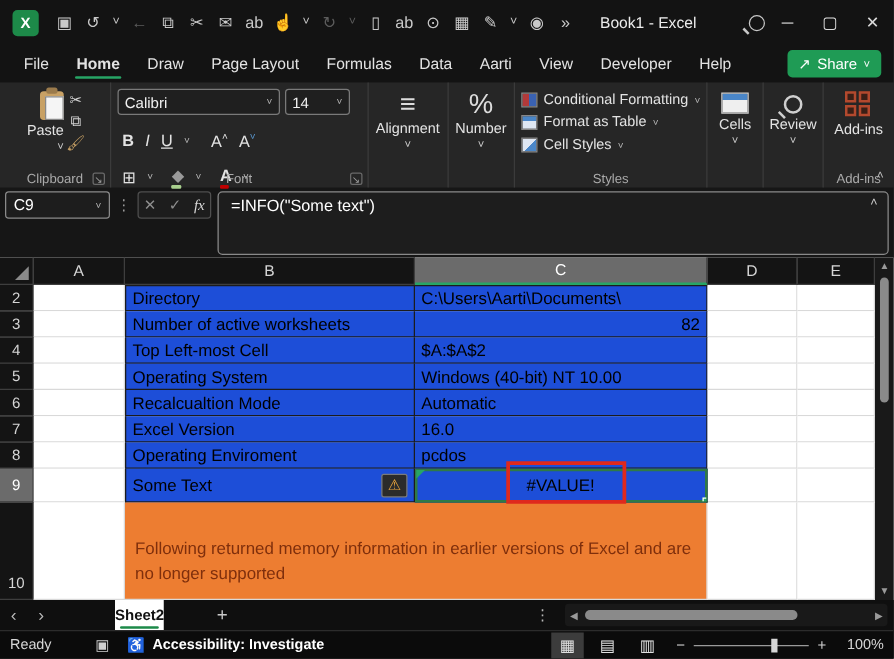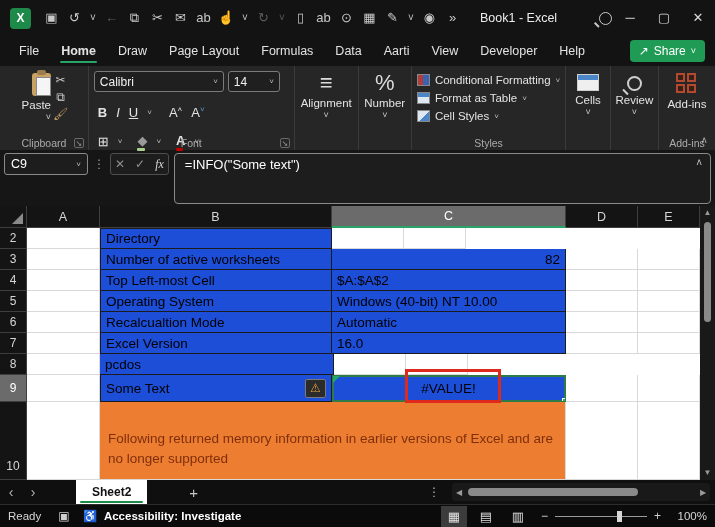--- a/index.html
+++ b/index.html
@@ -109,34 +109,34 @@
   .rowhead.tall{align-items:flex-end;padding-bottom:6px}
   .noteblock{width:466px;background:#ed7d31;border-right:1px solid #d9d9d9;border-bottom:1px solid #d9d9d9;
              padding:27px 6px 0 8px;font-size:13.5px;font-weight:500;color:#7f2f0c;line-height:20px;flex:none}
   .vscroll{position:absolute;top:0;right:0;width:15px;height:274px;background:#191919;display:flex;flex-direction:column;align-items:center}
   .vscroll .arr{color:#9a9a9a;font-size:8px;height:14px;line-height:14px}
   .vthumb{width:7px;height:100px;background:#8a8a8a;border-radius:4px;margin-top:2px}
 
   
   .sheetbar{height:24px;background:#0f0f0f;display:flex;align-items:center;position:relative}
   .navarr{width:22px;text-align:center;color:#b8b8b8;font-size:14px}
-  .stab{margin-left:32px;background:#fff;color:#111;height:24px;display:flex;align-items:center;padding:0 16px;
+  .stab{margin-left:48px;background:#fff;color:#111;height:24px;display:flex;align-items:center;padding:0 0;
         font-size:12px;font-weight:700;position:relative}
   .stab::after{content:"";position:absolute;left:4px;right:4px;bottom:1px;height:2.5px;background:#1d8a49;border-radius:2px}
   .addsheet{margin-left:42px;color:#c9c9c9;font-size:15px}
   .hdots{position:absolute;left:428px;color:#b8b8b8;font-size:12px}
   .hscroll{position:absolute;left:452px;right:5px;top:3px;bottom:3px;background:#191919;border-radius:3px;display:flex;align-items:center}
   .hscroll .arr{color:#9a9a9a;font-size:8px;width:14px;text-align:center}
   .hthumb{height:8px;width:170px;background:#8a8a8a;border-radius:4px;margin-left:2px}
   .hscroll .spacer{flex:1}
 
   
   .statusbar{height:23px;background:#0b0b0b;border-top:1px solid #2c2c2c;display:flex;align-items:center;
              font-size:11.5px;color:#d6d6d6;padding:0 8px}
-  .sb-item{margin-right:17px}
+  .sb-item{margin-right:35px}
   .sb-ico{font-size:12px;color:#cfcfcf;margin-right:14px}
   .acc{display:flex;align-items:center;gap:6px;font-weight:700;color:#fff}
   .sb-right{margin-left:auto;display:flex;align-items:center;gap:6px}
   .viewico{width:26px;height:21px;display:flex;align-items:center;justify-content:center;font-size:13px;color:#e0e0e0}
   .viewico.on{background:#3c3c3c}
   .zoomslider{display:flex;align-items:center;gap:7px;margin:0 4px}
   .ztrack{width:92px;height:1px;background:#9a9a9a;position:relative}
   .zthumb{position:absolute;left:62px;top:-5px;width:5px;height:11px;background:#d6d6d6}
   .zsym{font-size:12px;color:#cfcfcf}
   .zoomtxt{width:36px;text-align:right;font-size:11.5px}
@@ -340,20 +340,21 @@
         <div class="colhead w-b">B</div>
         <div class="colhead w-c sel">C</div>
         <div class="colhead w-d">D</div>
         <div class="colhead w-e">E</div>
       </div>
 
       <div class="grow first">
         <div class="rowhead">2</div>
         <div class="cell w-a"></div>
         <div class="cell w-b green bcol">Directory</div>
+        <div class="cell w-c green">C:\Users\Aarti\Documents\</div>
         <div class="cell w-d"></div>
         <div class="cell w-e"></div>
       </div>
       <div class="grow">
         <div class="rowhead">3</div>
         <div class="cell w-a"></div>
         <div class="cell w-b green bcol">Number of active worksheets</div>
         <div class="cell w-c green num">82</div>
         <div class="cell w-d"></div>
         <div class="cell w-e"></div>
@@ -386,20 +387,21 @@
         <div class="rowhead">7</div>
         <div class="cell w-a"></div>
         <div class="cell w-b green bcol">Excel Version</div>
         <div class="cell w-c green">16.0</div>
         <div class="cell w-d"></div>
         <div class="cell w-e"></div>
       </div>
       <div class="grow">
         <div class="rowhead">8</div>
         <div class="cell w-a"></div>
+        <div class="cell w-b green bcol">Operating Enviroment</div>
         <div class="cell w-c green">pcdos</div>
         <div class="cell w-d"></div>
         <div class="cell w-e"></div>
       </div>
 
       <div class="grow r9">
         <div class="rowhead sel">9</div>
         <div class="cell w-a"></div>
         <div class="cell w-b green bcol">
           <span>Some Text</span>

